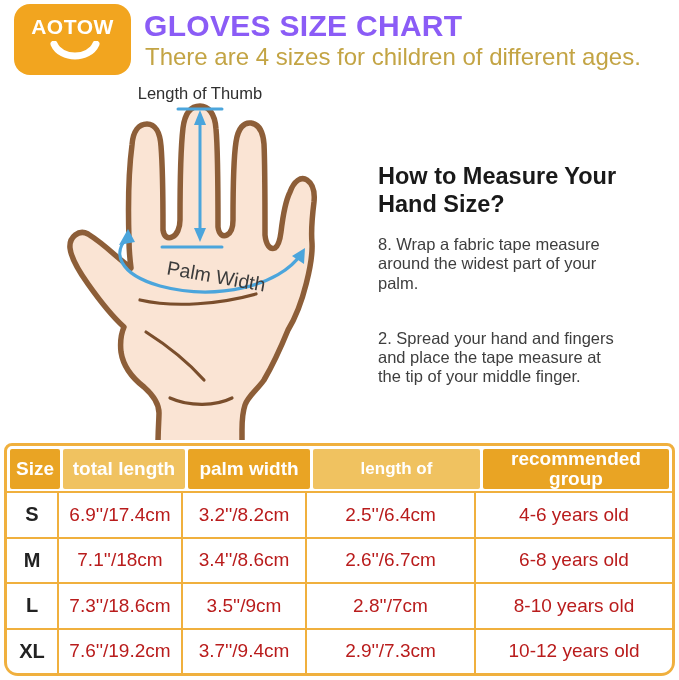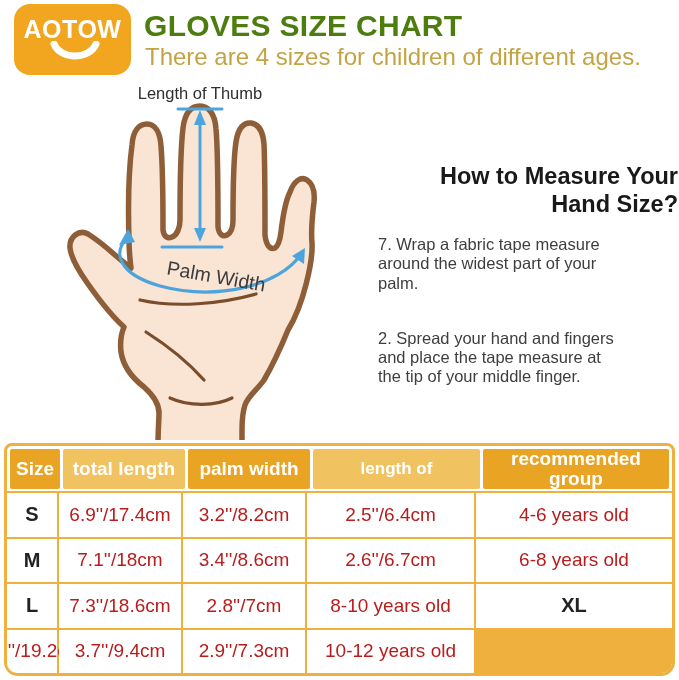--- a/index.html
+++ b/index.html
@@ -7,37 +7,37 @@
     position:relative;width:679px;height:680px;background:#ffffff;overflow:hidden;
     font-family:"Liberation Sans",sans-serif;
   }
   
   .logo{
     position:absolute;left:14px;top:4px;width:117px;height:71px;
     background:#F2A51F;border-radius:16px;
   }
   .logo-text{
     position:absolute;left:0;top:11px;width:100%;text-align:center;
-    color:#ffffff;font-size:25px;font-weight:bold;letter-spacing:0.5px;
+    color:#ffffff;font-size:21px;font-weight:bold;letter-spacing:0.5px;
   }
   .logo-smile{position:absolute;left:36px;top:37px;}
   .page-title{
     position:absolute;left:144px;top:9px;
-    font-size:30px;font-weight:bold;color:#4d7c0f;letter-spacing:0.3px;white-space:nowrap;
+    font-size:30px;font-weight:bold;color:#8b5cf6;letter-spacing:0.3px;white-space:nowrap;
   }
   .page-subtitle{
     position:absolute;left:145px;top:43px;
     font-size:24px;color:#C3A444;white-space:nowrap;
   }
   
   .hand-svg{position:absolute;left:20px;top:80px;}
   .hand-svg text{font-family:"Liberation Sans",sans-serif;}
   
   .howto{position:absolute;left:378px;top:163px;width:300px;}
-  .howto-heading{margin:0;font-size:23.5px;font-weight:bold;color:#191919;line-height:27.5px;text-align:right;}
+  .howto-heading{margin:0;font-size:23.5px;font-weight:bold;color:#191919;line-height:27.5px;}
   .howto-heading div{white-space:nowrap;}
   .step{margin:17px 0 0 0;font-size:16.5px;color:#3E3E3E;line-height:19.3px;}
   .step + .step{margin-top:36px;}
   .step div{white-space:nowrap;}
   
   .size-table{
     position:absolute;left:4px;top:443px;width:671px;height:233px;box-sizing:border-box;
     border:3px solid #F0B03E;border-radius:8px 8px 14px 14px;
     display:flex;flex-direction:column;background:#ffffff;
     --cols:50px 122px 122px 167px 1fr;
@@ -142,21 +142,21 @@
     <text x="180" y="19" text-anchor="middle" font-size="16.5" font-weight="500" fill="#2F2F2F">Length of Thumb</text>
     <text x="195" y="203" text-anchor="middle" font-size="19.5" font-weight="500" fill="#3C3C3C" transform="rotate(10 195 203)">Palm Width</text>
   </svg>
 
   <div class="howto">
     <h2 class="howto-heading">
       <div>How to Measure Your</div>
       <div>Hand Size?</div>
     </h2>
     <div class="step">
-      <div>7. Wrap a fabric tape measure</div>
+      <div>8. Wrap a fabric tape measure</div>
       <div>around the widest part of your</div>
       <div>palm.</div>
     </div>
     <div class="step">
       <div>2. Spread your hand and fingers</div>
       <div>and place the tape measure at</div>
       <div>the tip of your middle finger.</div>
     </div>
   </div>
 
@@ -178,20 +178,21 @@
       <div class="td">4-6 years old</div>
 
       <div class="td size-col">M</div>
       <div class="td">7.1''/18cm</div>
       <div class="td">3.4''/8.6cm</div>
       <div class="td">2.6''/6.7cm</div>
       <div class="td">6-8 years old</div>
 
       <div class="td size-col">L</div>
       <div class="td">7.3''/18.6cm</div>
+      <div class="td">3.5''/9cm</div>
       <div class="td">2.8''/7cm</div>
       <div class="td">8-10 years old</div>
 
       <div class="td size-col">XL</div>
       <div class="td">7.6''/19.2cm</div>
       <div class="td">3.7''/9.4cm</div>
       <div class="td">2.9''/7.3cm</div>
       <div class="td">10-12 years old</div>
     </div>
   </div>

